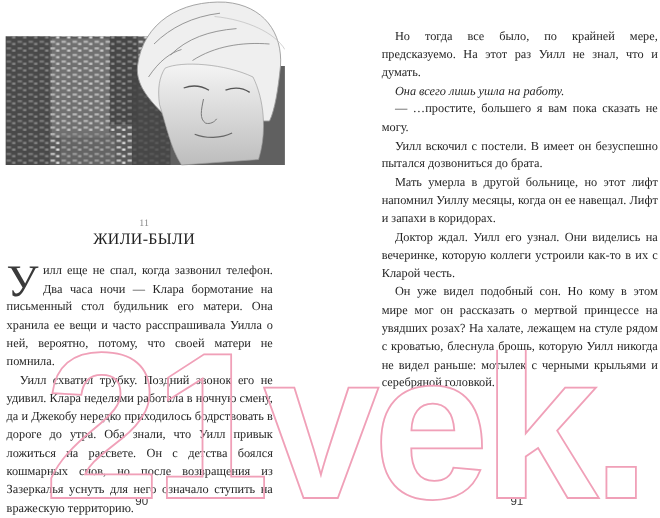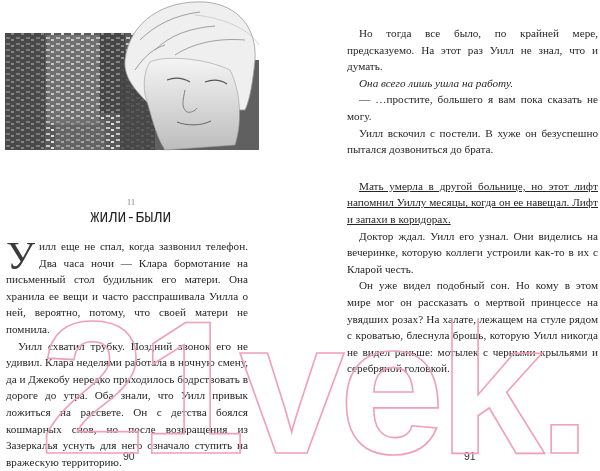--- a/index.html
+++ b/index.html
@@ -17,36 +17,36 @@
   .illustration svg { width: 100%; height: 100%; display: block; }
 
   .chapter-num {
     position: absolute; left: 0; width: 262px; top: 197px;
     text-align: center; font-size: 9px; color: #8a8a8a;
     font-family: "Liberation Serif", serif;
   }
   .chapter-title {
     position: absolute; left: 0; width: 262px; top: 210px;
     text-align: center; font-size: 14.5px; color: #222; letter-spacing: 0.3px;
-    font-family: Liberation Mono, monospace;
+    font-family: Liberation Serif, serif;
   }
 
   .text-block {
     position: absolute;
     font-family: "Liberation Serif", serif;
     font-size: 11.2px;
     line-height: 16.6px;
     color: #262626;
     text-align: justify;
     hyphens: manual;
   }
   .text-block p { text-indent: 12px; }
   .text-block p.noindent { text-indent: 0; }
   .text-block p.italic { font-style: italic; }
-  .text-block p.gap { margin-top: 20px; text-decoration: underline; }
+  .text-block p.gap { margin-top: 0; }
 
   .left-text { left: 6px; top: 238px; width: 242px; }
   .right-text { left: 47px; top: 25px; width: 251px; }
 
   .dropcap {
     float: left; font-size: 41px; line-height: 32px; height: 32px;
     margin: 1px 4px 0 0; color: #3a3a3a; font-family: "Liberation Serif", serif;
   }
 
   .page-number {
@@ -110,21 +110,21 @@
   </div>
 
   <div class="page-number pn-left">90</div>
 </div>
 
 <div class="page page-right">
   <div class="text-block right-text">
     <p>Но тогда все было, по крайней мере, предсказуемо. На этот раз Уилл не знал, что и думать.</p>
     <p class="italic">Она всего лишь ушла на работу.</p>
     <p>— …простите, большего я вам пока сказать не могу.</p>
-    <p>Уилл вскочил с постели. В хуже он безуспешно пытался дозвониться до брата.</p>
+    <p>Уилл вскочил с постели. В имеет он безуспешно пытался дозвониться до брата.</p>
     <p class="gap">Мать умерла в другой больнице, но этот лифт напомнил Уиллу месяцы, когда он ее навещал. Лифт и запахи в коридорах.</p>
     <p>Доктор ждал. Уилл его узнал. Они виделись на вечеринке, которую коллеги устроили как-то в их с Кларой честь.</p>
     <p>Он уже видел подобный сон. Но кому в этом мире мог он рассказать о мертвой принцессе на увядших розах? На халате, лежащем на стуле рядом с кроватью, блеснула брошь, которую Уилл никогда не видел раньше: мотылек с черными крыльями и серебряной головкой.</p>
 
   </div>
 
   <div class="page-number pn-right">91</div>
 </div>
 
 <div class="watermark">

